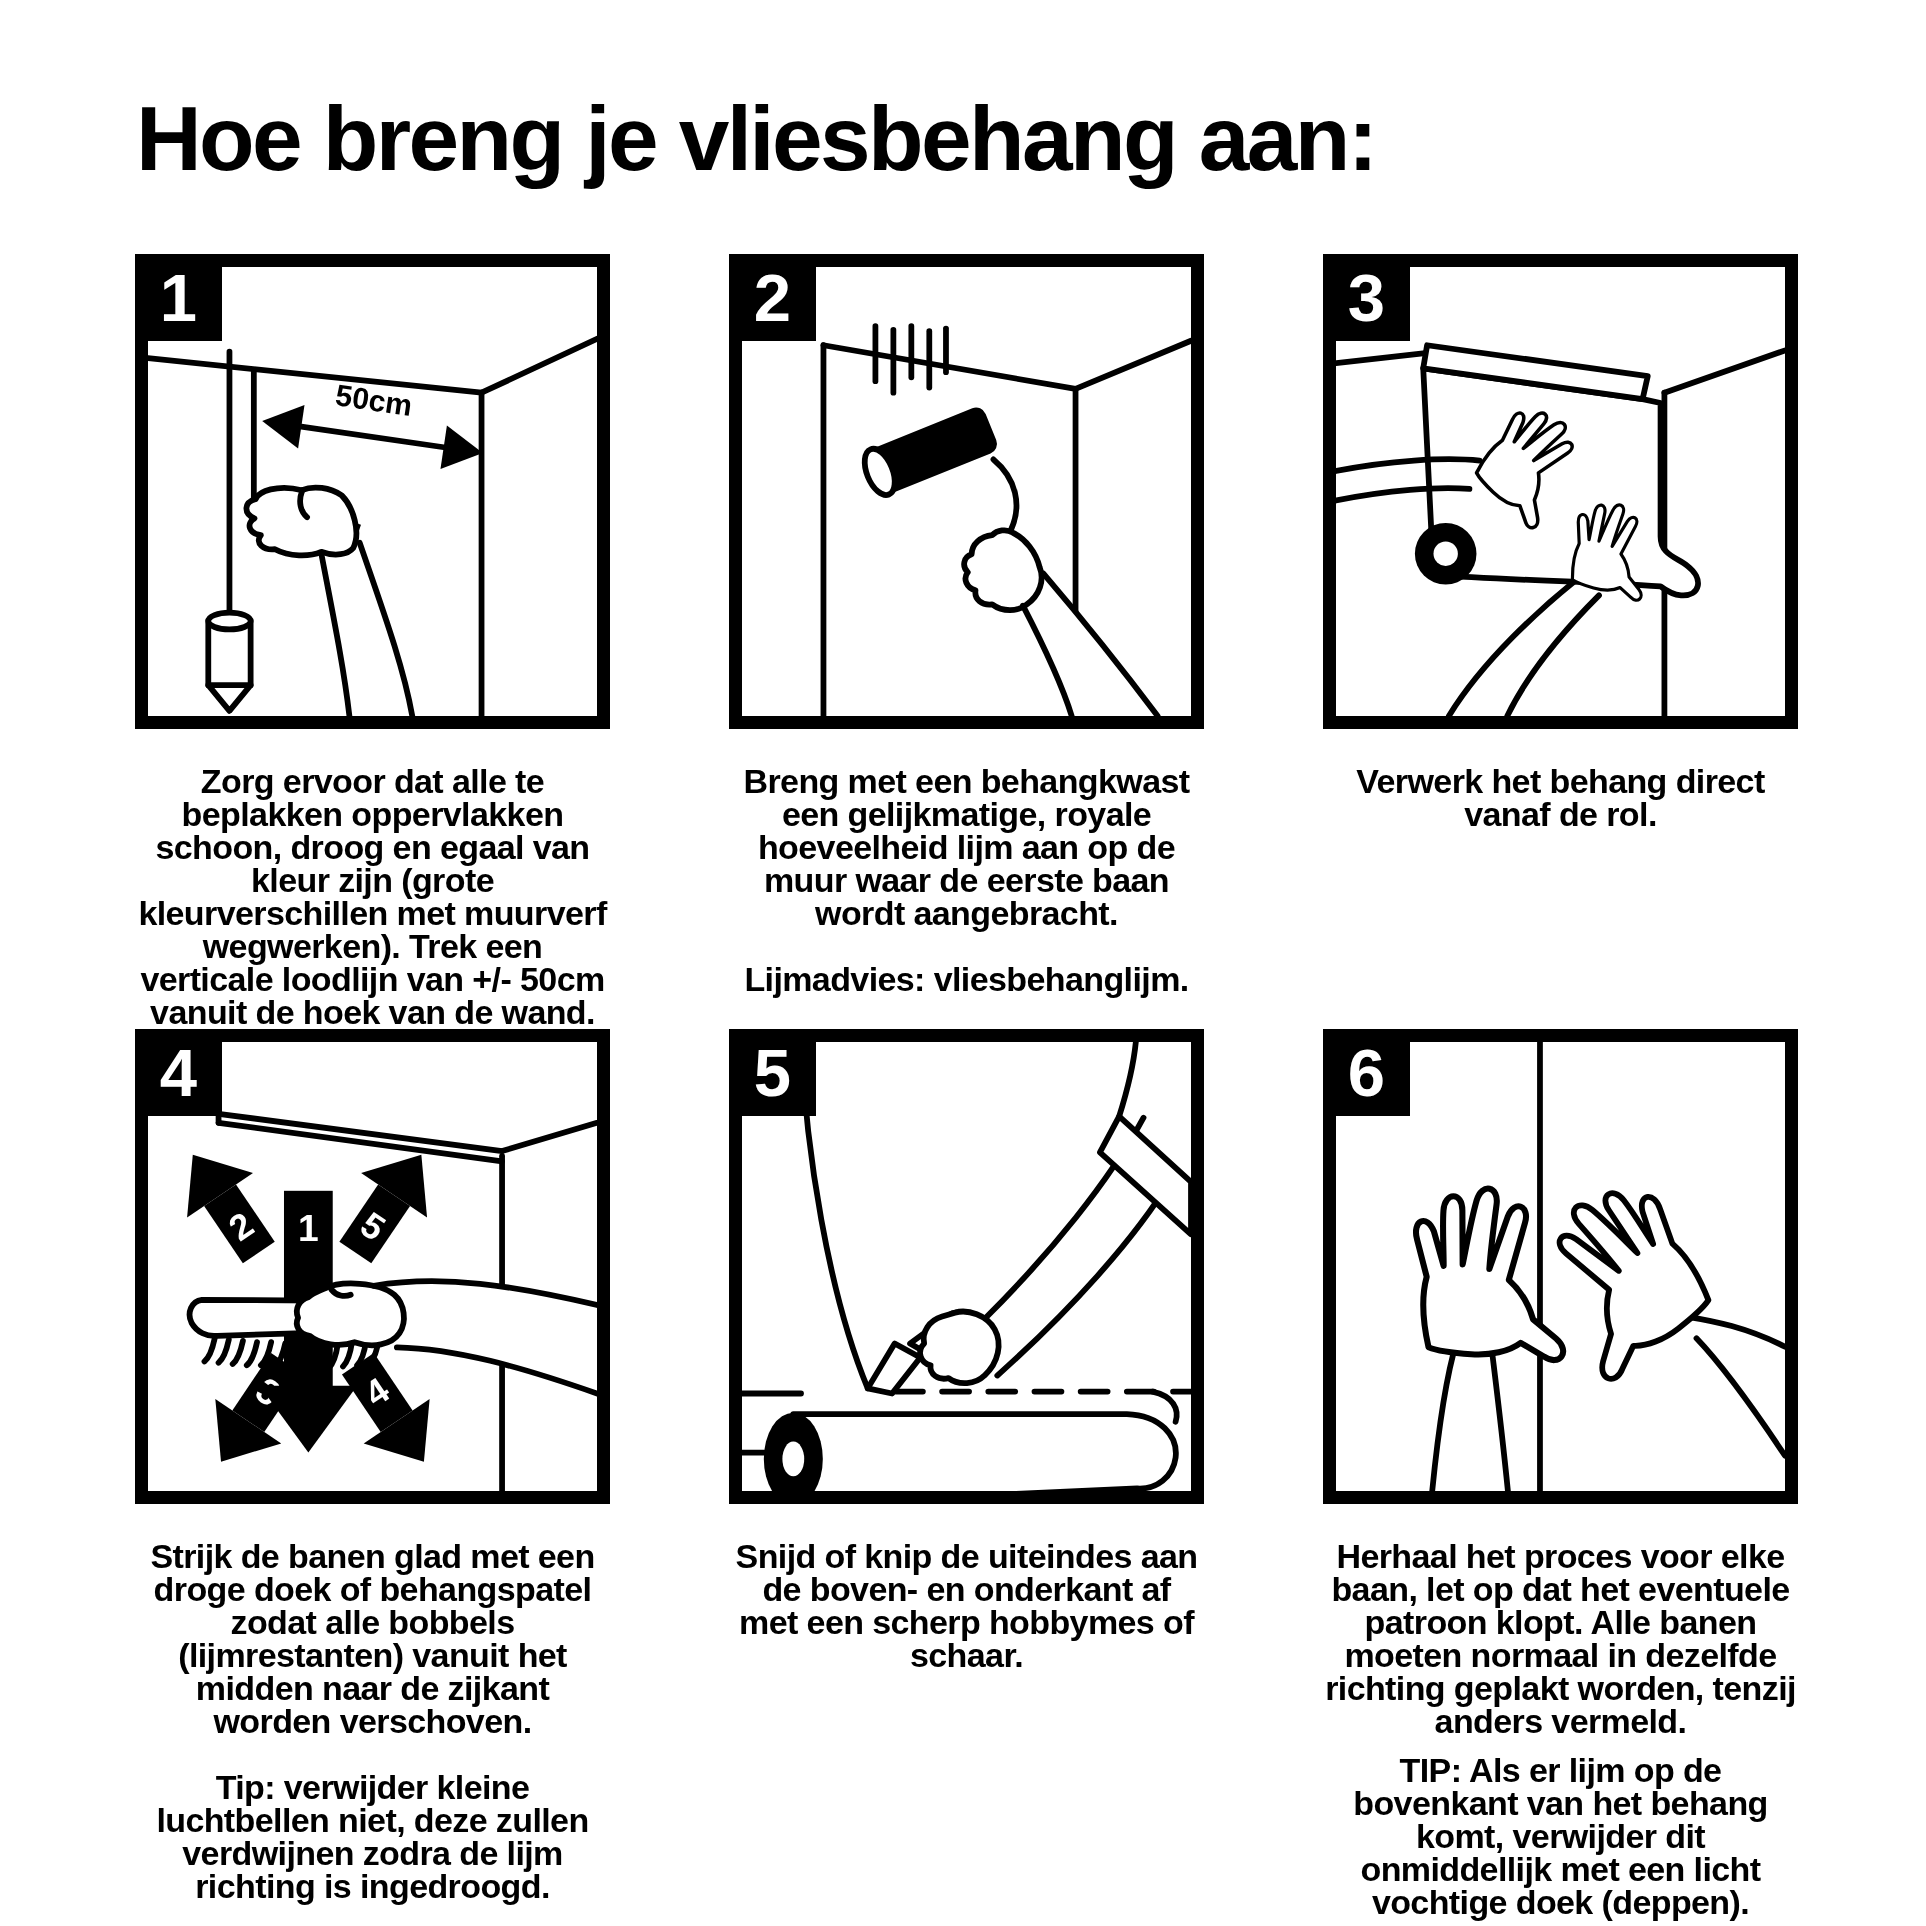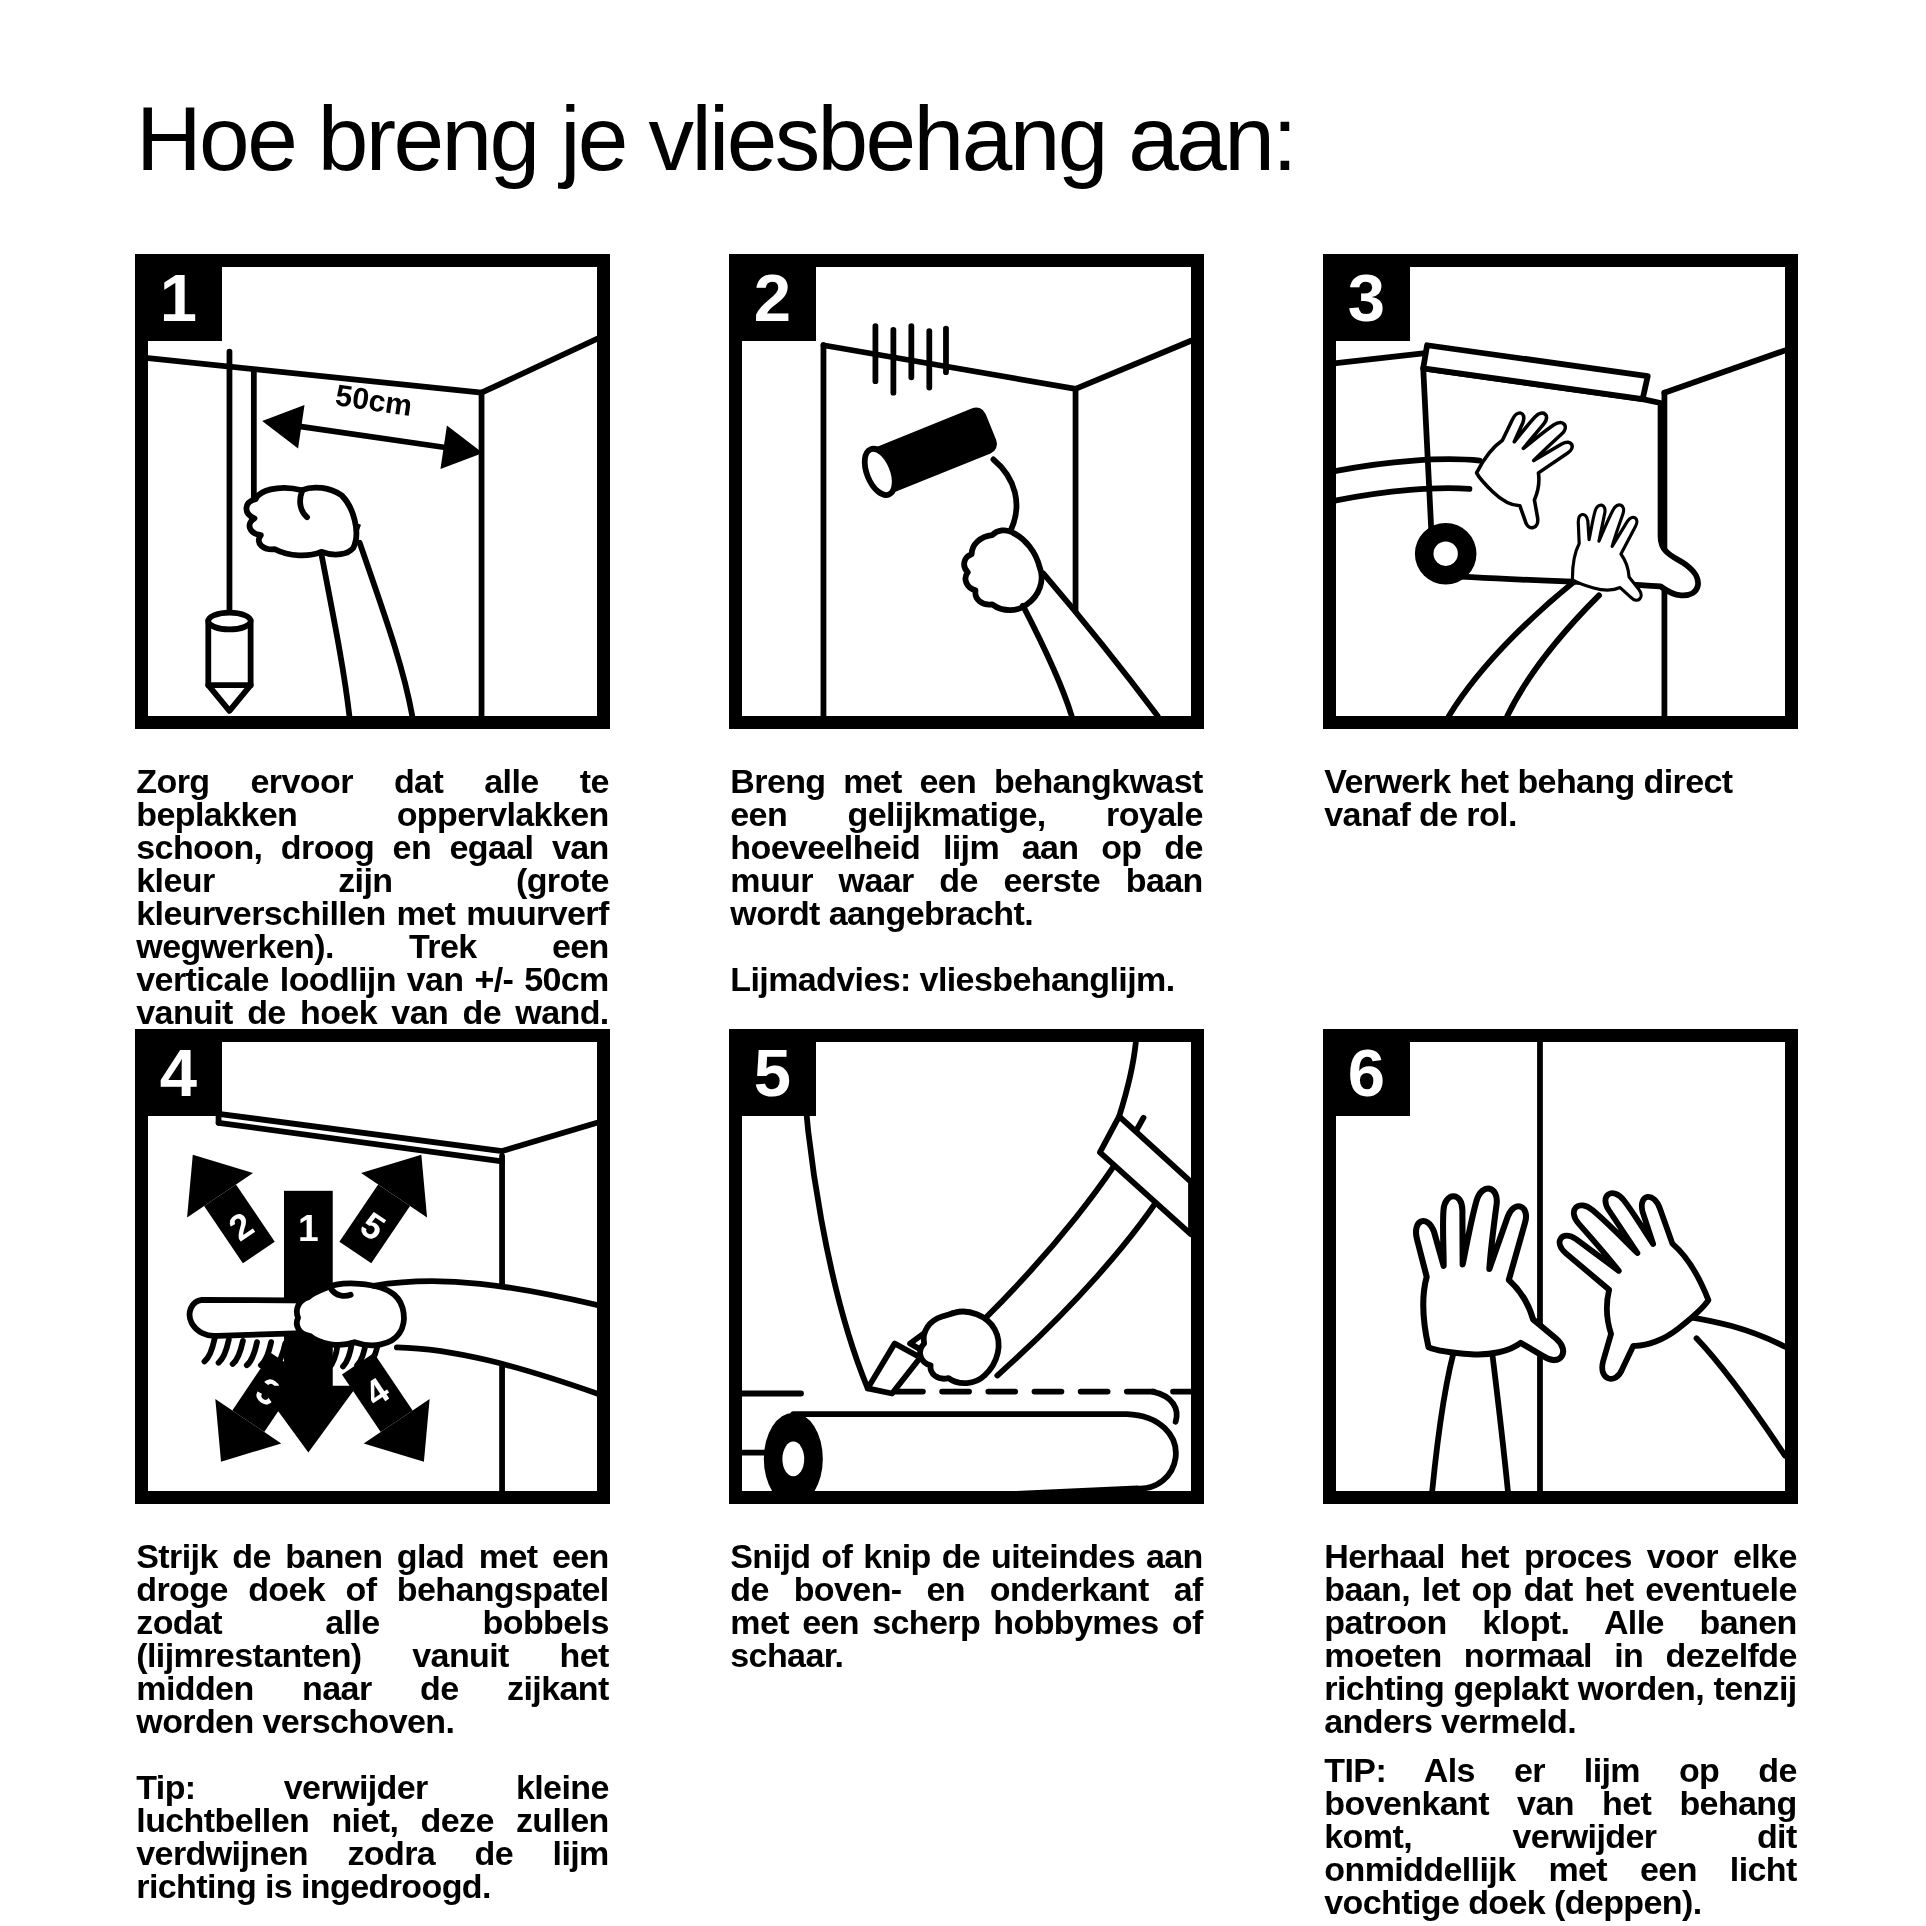--- a/index.html
+++ b/index.html
@@ -3,21 +3,21 @@
 <meta charset="utf-8">
 <style>
   html,body{margin:0;padding:0;}
   body{
     width:1926px;height:1926px;background:#ffffff;position:relative;
     font-family:"Liberation Sans","DejaVu Sans",sans-serif;color:#000;
   }
   .sheet{position:absolute;inset:0;}
   .title{
     position:absolute;left:136px;top:91px;margin:0;
-    font-size:91px;font-weight:400;letter-spacing:-2.6px;line-height:1.05;white-space:nowrap;
+    font-size:91px;font-weight:700;letter-spacing:-2.6px;line-height:1.05;white-space:nowrap;
   }
   .grid{
     position:absolute;left:135px;top:254px;
     display:grid;grid-template-columns:475px 475px 475px;column-gap:119px;
     grid-template-rows:775px auto;
   }
   .step{width:475px;}
   .panel{
     width:475px;height:475px;box-sizing:border-box;border:13px solid #000;
     position:relative;background:#fff;
@@ -26,21 +26,21 @@
     position:absolute;top:-13px;left:-13px;width:87px;height:87px;background:#000;
     display:flex;align-items:center;justify-content:center;
   }
   .badge span{color:#fff;font-size:67px;font-weight:700;line-height:1;}
   .art{position:absolute;inset:0;width:449px;height:449px;overflow:hidden;}
   .caption{
     margin:36px 1.3px 0 1.3px;
     font-size:34px;line-height:33px;font-weight:700;letter-spacing:-0.6px;
     text-align:justify;
   }
-  .caption p{margin:0;}
+  .caption p{margin:0;text-align:center;}
   .caption p + p{margin-top:33px;}
   .caption.no-gap p + p{margin-top:16px;}
   svg text{font-family:"Liberation Sans","DejaVu Sans",sans-serif;font-weight:700;}
   .ln{fill:none;stroke:#000;stroke-width:9;stroke-linecap:round;stroke-linejoin:round;}
   .wh{fill:#fff;stroke:#000;stroke-width:9;stroke-linecap:round;stroke-linejoin:round;}
   .bk{fill:#000;stroke:none;}
 </style>
 </head>
 <body>
 

